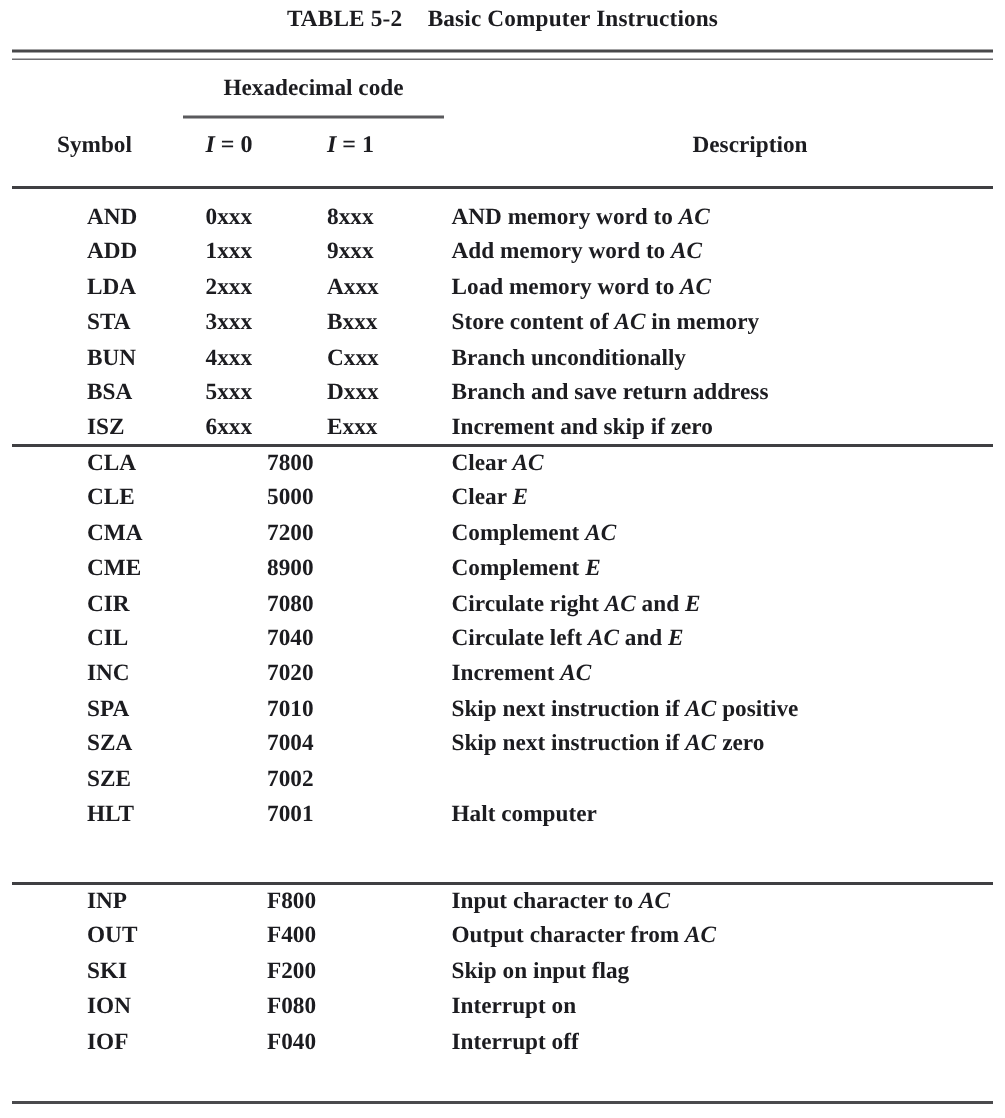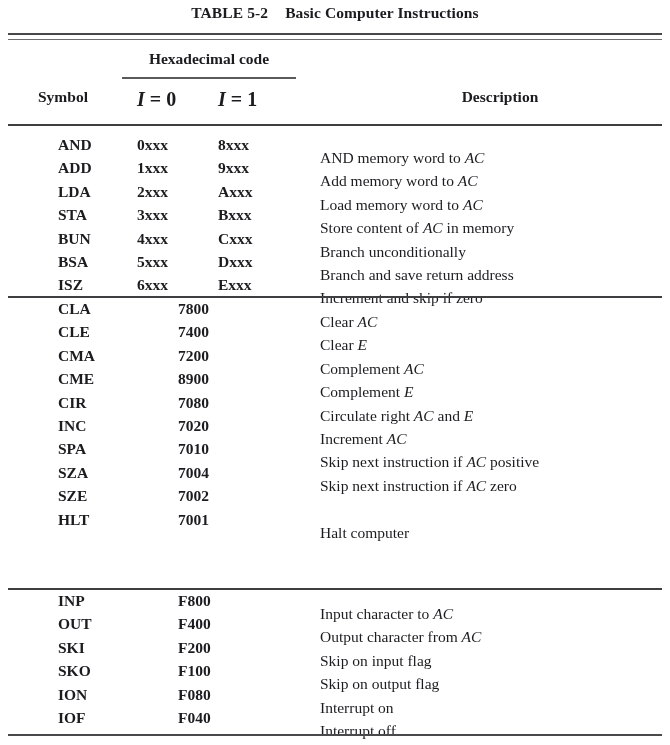--- a/index.html
+++ b/index.html
@@ -66,21 +66,21 @@
     position: absolute;
     top: 88px;
     left: 38px;
     font-weight: bold;
     font-size: 15.5px;
   }
   .hdr-i0, .hdr-i1 {
     position: absolute;
     top: 88px;
     font-weight: bold;
-    font-size: 20px;
+    font-size: 16px;
     white-space: nowrap;
   }
   .hdr-i0 { left: 137px; }
   .hdr-i1 { left: 218px; }
   .hdr-i0 i, .hdr-i1 i { font-style: italic; }
   .hdr-desc {
     position: absolute;
     top: 88px;
     left: 380px;
     width: 240px;
@@ -101,21 +101,21 @@
     font-size: 15.5px;
     font-weight: bold;
   }
   #block-register .row, #block-io .row { height: 23.4px; }
 
   .cell { position: absolute; top: 0; white-space: nowrap; }
   .c-symbol { left: 58px; }
   .c-hex0   { left: 137px; }
   .c-hex1   { left: 218px; }
   .c-hex-single { left: 178px; width: 72px; text-align: left; }
-  .c-desc   { left: 320px; font-weight: normal; margin-top: 13px; }
+  .c-desc   { left: 301px; font-weight: bold; }
   .c-desc i { font-style: italic; }
 </style>
 </head>
 <body>
 
 <div class="caption">
   <span class="cap-label">TABLE</span>
   <span class="cap-num">5-2</span>
   <span class="cap-title">Basic Computer Instructions</span>
 </div>
@@ -180,39 +180,44 @@
 <div class="rule rule-block1"></div>
 
 <div class="block" id="block-register">
     <div class="row">
       <div class="cell c-symbol">CLA</div>
       <div class="cell c-hex-single">7800</div>
       <div class="cell c-desc">Clear <i>AC</i></div>
     </div>
     <div class="row">
       <div class="cell c-symbol">CLE</div>
-      <div class="cell c-hex-single">7400</div>
+      <div class="cell c-hex-single">5000</div>
       <div class="cell c-desc">Clear <i>E</i></div>
     </div>
     <div class="row">
       <div class="cell c-symbol">CMA</div>
       <div class="cell c-hex-single">7200</div>
       <div class="cell c-desc">Complement <i>AC</i></div>
     </div>
     <div class="row">
       <div class="cell c-symbol">CME</div>
       <div class="cell c-hex-single">8900</div>
       <div class="cell c-desc">Complement <i>E</i></div>
     </div>
     <div class="row">
       <div class="cell c-symbol">CIR</div>
       <div class="cell c-hex-single">7080</div>
       <div class="cell c-desc">Circulate right <i>AC</i> and <i>E</i></div>
     </div>
     <div class="row">
+      <div class="cell c-symbol">CIL</div>
+      <div class="cell c-hex-single">7040</div>
+      <div class="cell c-desc">Circulate left <i>AC</i> and <i>E</i></div>
+    </div>
+    <div class="row">
       <div class="cell c-symbol">INC</div>
       <div class="cell c-hex-single">7020</div>
       <div class="cell c-desc">Increment  <i>AC</i></div>
     </div>
     <div class="row">
       <div class="cell c-symbol">SPA</div>
       <div class="cell c-hex-single">7010</div>
       <div class="cell c-desc">Skip next instruction if <i>AC</i> positive</div>
     </div>
     <div class="row">
@@ -242,25 +247,20 @@
       <div class="cell c-symbol">OUT</div>
       <div class="cell c-hex-single">F400</div>
       <div class="cell c-desc">Output character from <i>AC</i></div>
     </div>
     <div class="row">
       <div class="cell c-symbol">SKI</div>
       <div class="cell c-hex-single">F200</div>
       <div class="cell c-desc">Skip on input flag</div>
     </div>
     <div class="row">
-      <div class="cell c-symbol">SKO</div>
-      <div class="cell c-hex-single">F100</div>
-      <div class="cell c-desc">Skip on output flag</div>
-    </div>
-    <div class="row">
       <div class="cell c-symbol">ION</div>
       <div class="cell c-hex-single">F080</div>
       <div class="cell c-desc">Interrupt on</div>
     </div>
     <div class="row">
       <div class="cell c-symbol">IOF</div>
       <div class="cell c-hex-single">F040</div>
       <div class="cell c-desc">Interrupt off</div>
     </div>
   </div>

